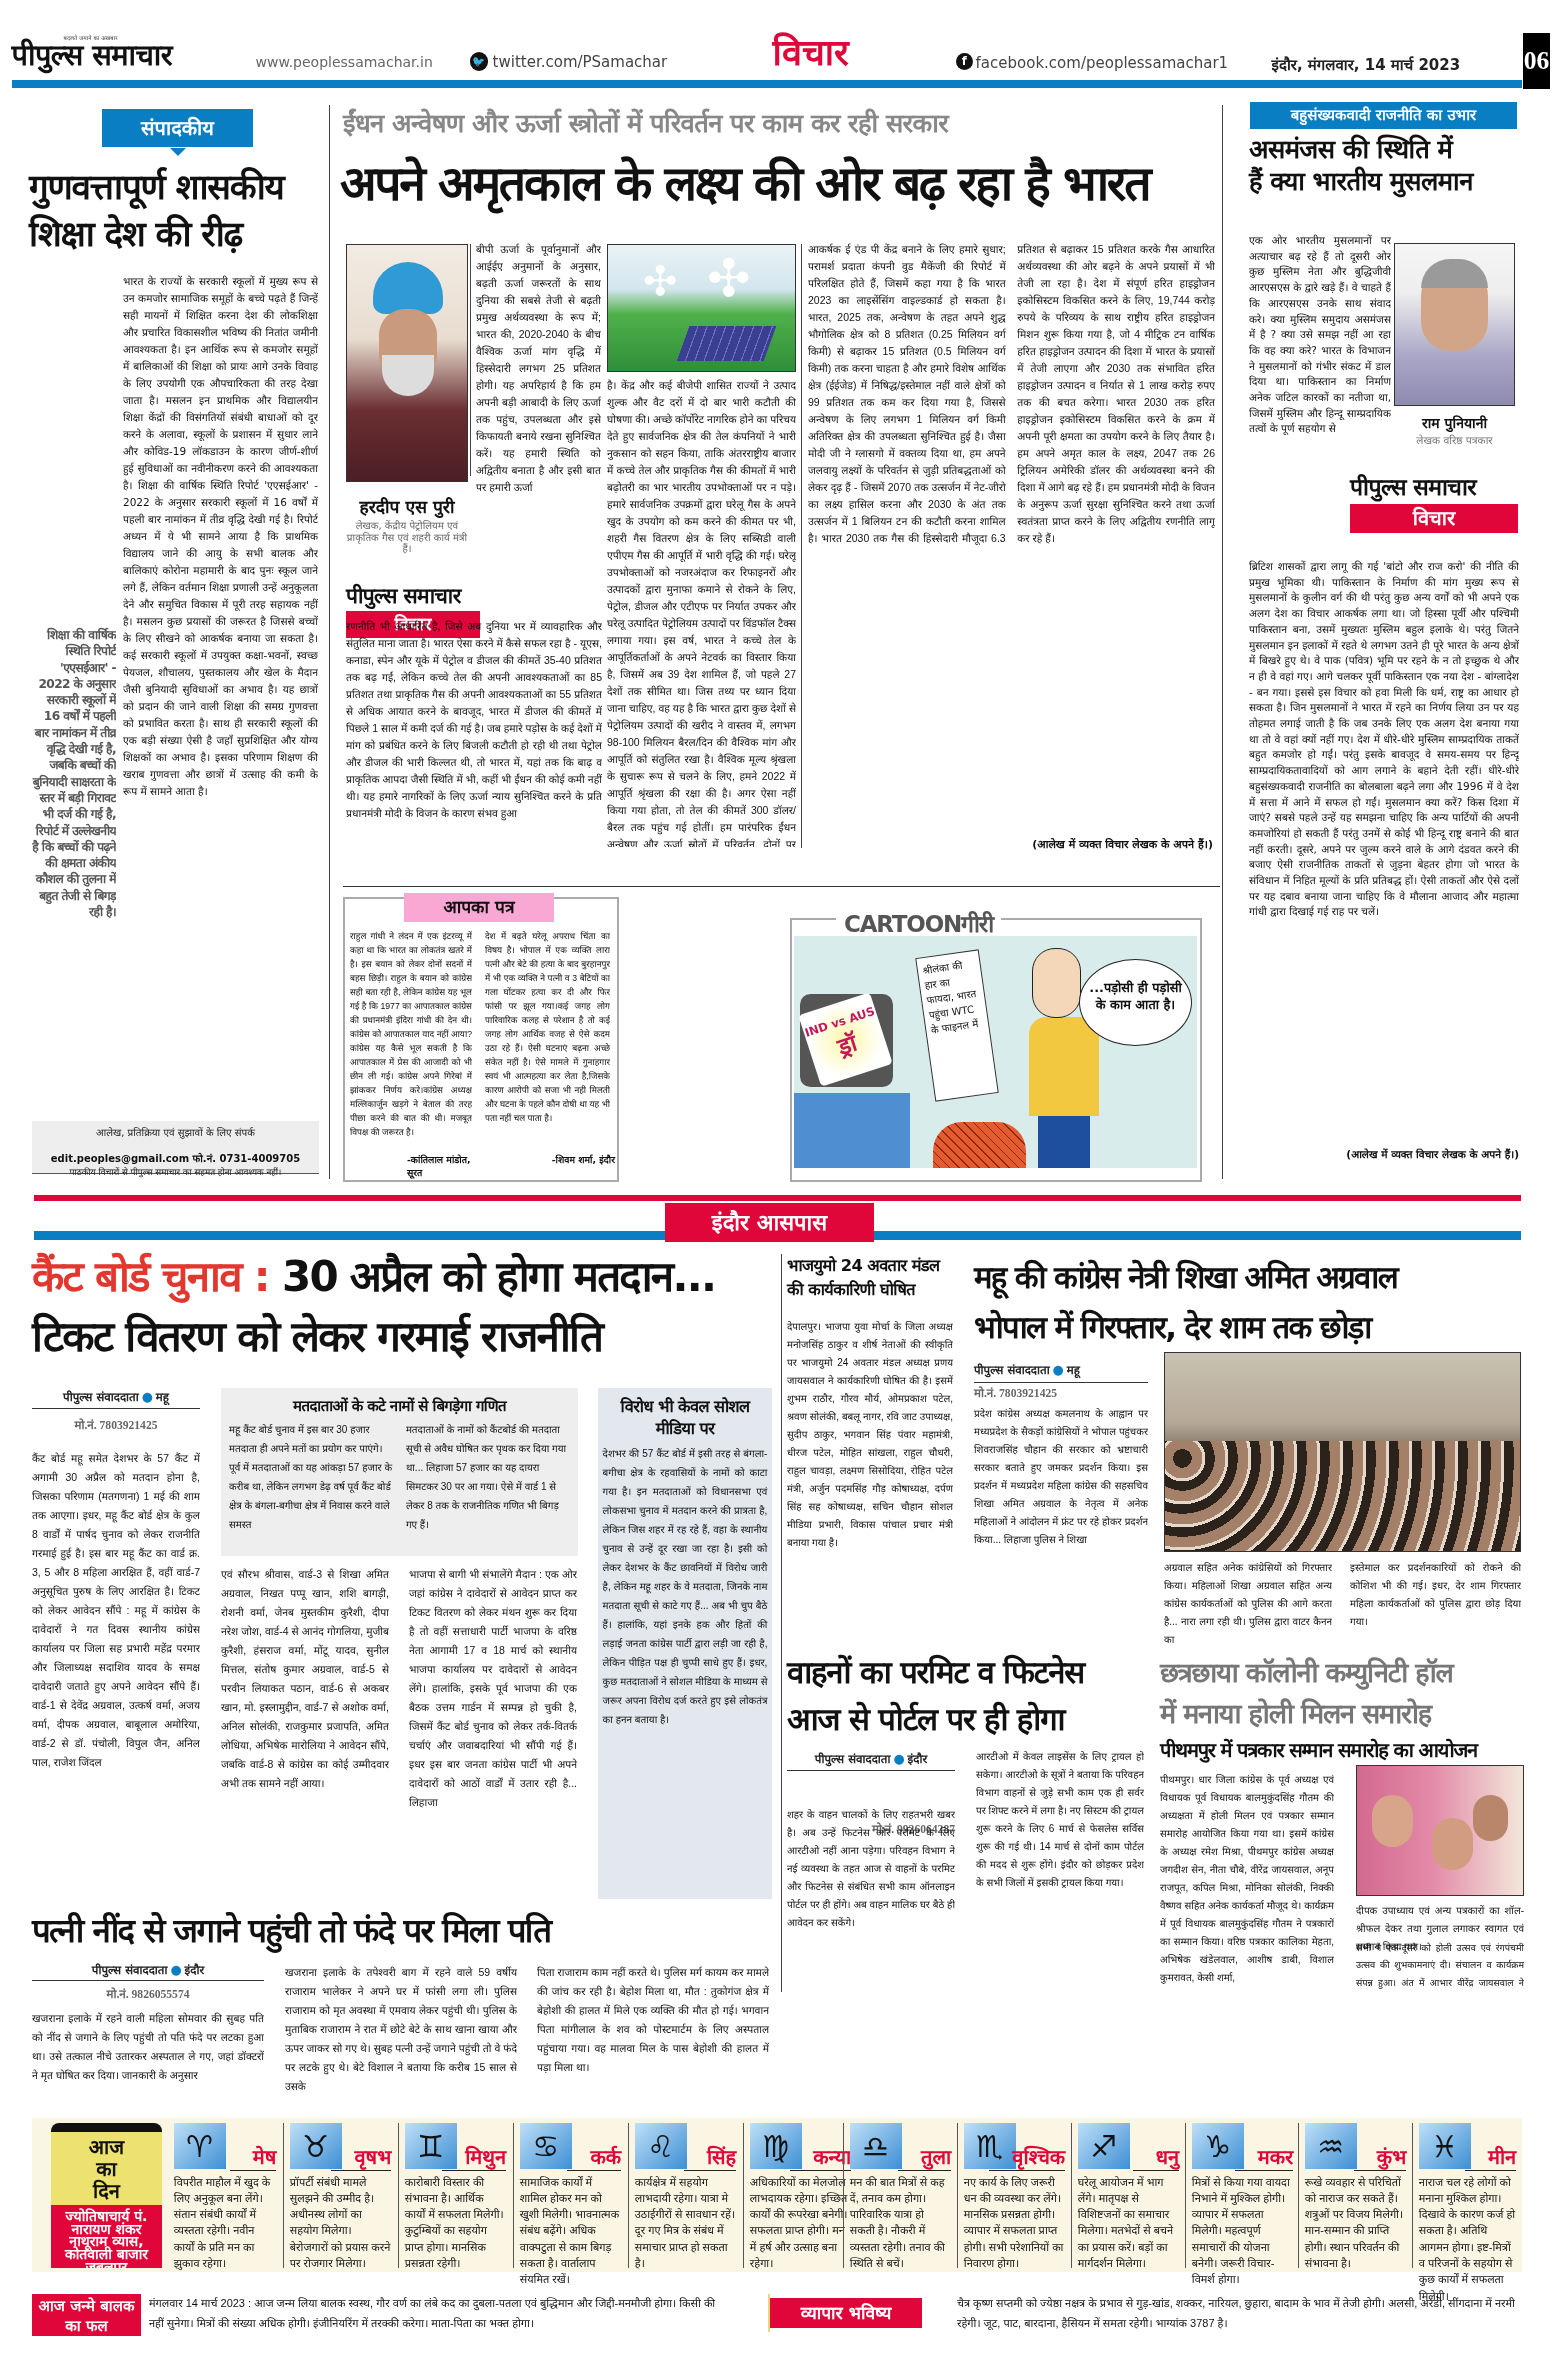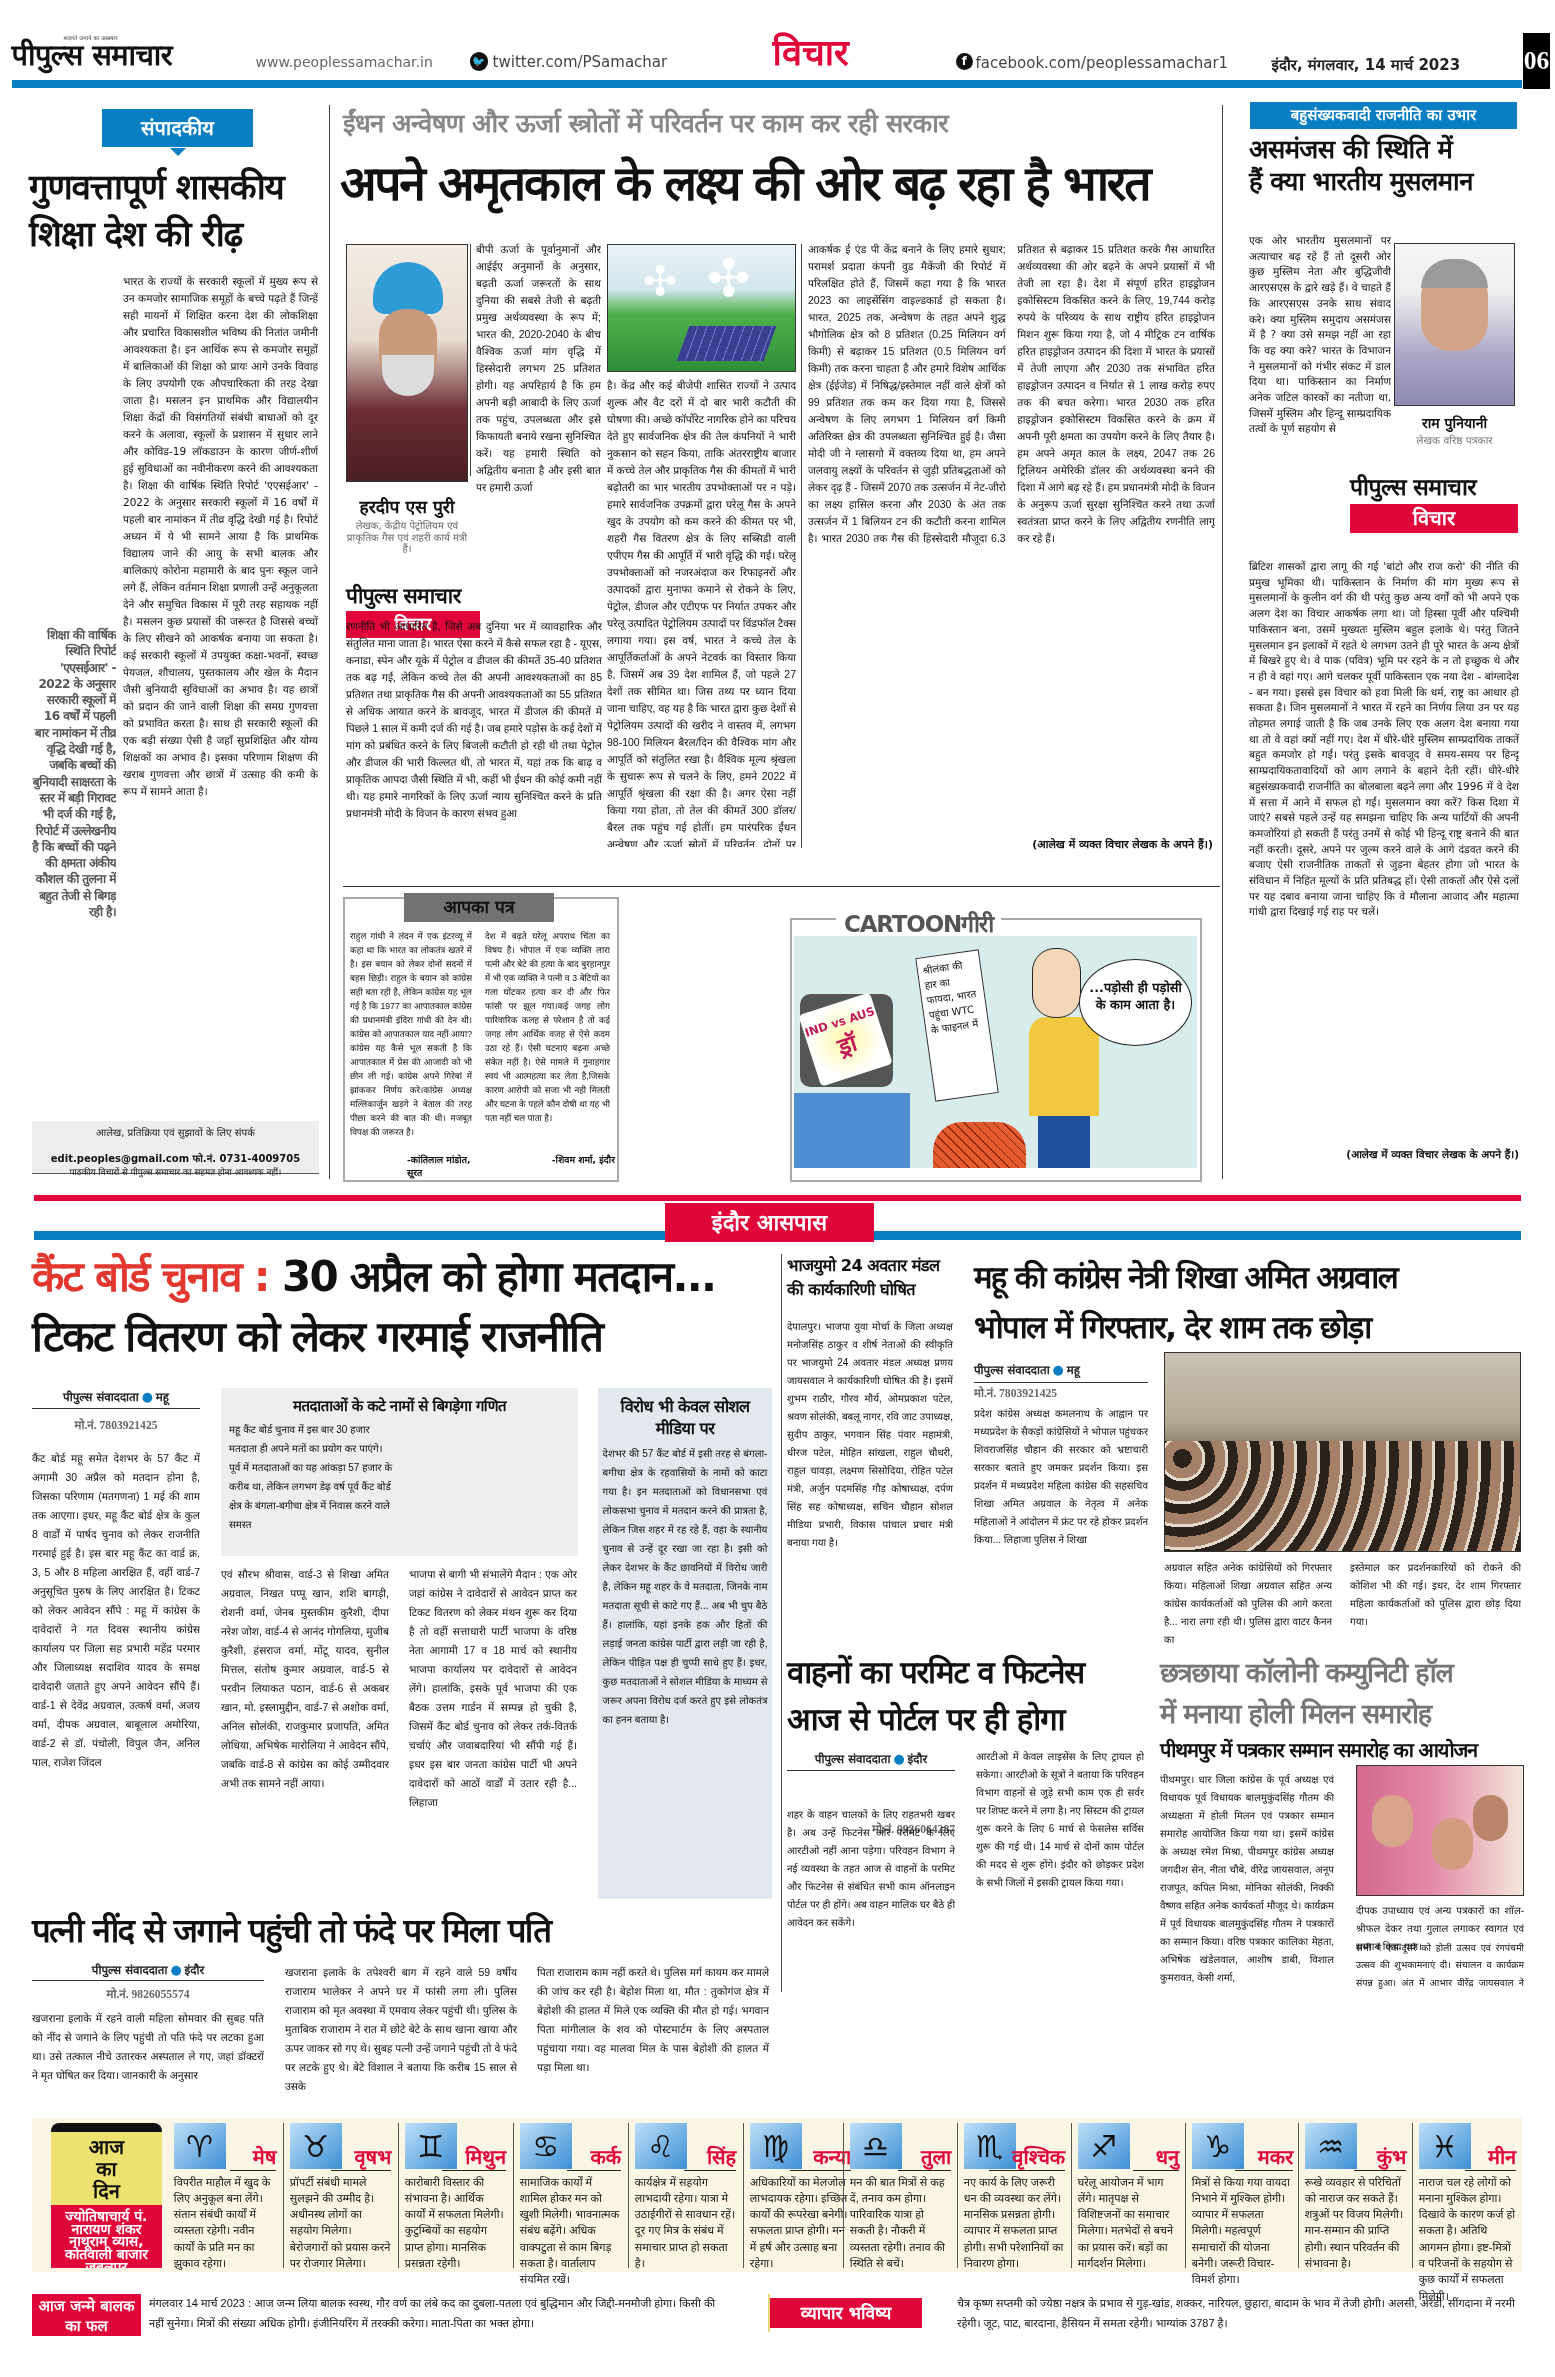--- a/index.html
+++ b/index.html
@@ -83,21 +83,21 @@
   <div style="position:absolute;left:75px;top:81px;width:87px;height:35px;background:repeating-linear-gradient(90deg,#3b3f8f 0 8.1px,#6b70c8 8.1px 9.3px);transform:skewX(-20deg)"></div>
 </div>
 <div class="abs col-text narrow" style="left:607px;top:377px;width:189px;height:470px;font-size:10.5px;line-height:17px">है। केंद्र और कई बीजेपी शासित राज्यों ने उत्पाद शुल्क और वैट दरों में दो बार भारी कटौती की घोषणा की। अच्छे कॉर्पोरेट नागरिक होने का परिचय देते हुए सार्वजनिक क्षेत्र की तेल कंपनियों ने भारी नुकसान को सहन किया, ताकि अंतरराष्ट्रीय बाजार में कच्चे तेल और प्राकृतिक गैस की कीमतों में भारी बढ़ोतरी का भार भारतीय उपभोक्ताओं पर न पड़े। हमारे सार्वजनिक उपक्रमों द्वारा घरेलू गैस के अपने खुद के उपयोग को कम करने की कीमत पर भी, शहरी गैस वितरण क्षेत्र के लिए सब्सिडी वाली एपीएम गैस की आपूर्ति में भारी वृद्धि की गई। घरेलू उपभोक्ताओं को नजरअंदाज कर रिफाइनरों और उत्पादकों द्वारा मुनाफा कमाने से रोकने के लिए, पेट्रोल, डीजल और एटीएफ पर निर्यात उपकर और घरेलू उत्पादित पेट्रोलियम उत्पादों पर विंडफॉल टैक्स लगाया गया। इस वर्ष, भारत ने कच्चे तेल के आपूर्तिकर्ताओं के अपने नेटवर्क का विस्तार किया है, जिसमें अब 39 देश शामिल हैं, जो पहले 27 देशों तक सीमित था। जिस तथ्य पर ध्यान दिया जाना चाहिए, वह यह है कि भारत द्वारा कुछ देशों से पेट्रोलियम उत्पादों की खरीद ने वास्तव में, लगभग 98-100 मिलियन बैरल/दिन की वैश्विक मांग और आपूर्ति को संतुलित रखा है। वैश्विक मूल्य श्रृंखला के सुचारू रूप से चलने के लिए, हमने 2022 में आपूर्ति श्रृंखला की रक्षा की है। अगर ऐसा नहीं किया गया होता, तो तेल की कीमतें 300 डॉलर/बैरल तक पहुंच गई होतीं। हम पारंपरिक ईंधन अन्वेषण और ऊर्जा स्रोतों में परिवर्तन, दोनों पर काम कर रहे हैं। भारत को एक</div>
 <div class="rule-v" style="left:801px;top:244px;height:604px"></div>
 <div class="abs col-text narrow" style="left:808px;top:241px;width:407px;height:581px;font-size:10.5px;line-height:17px;column-count:2;column-gap:11.6px">आकर्षक ई एंड पी केंद्र बनाने के लिए हमारे सुधार; परामर्श प्रदाता कंपनी वुड मैकेंजी की रिपोर्ट में परिलक्षित होते हैं, जिसमें कहा गया है कि भारत 2023 का लाइसेंसिंग वाइल्डकार्ड हो सकता है। भारत, 2025 तक, अन्वेषण के तहत अपने शुद्ध भौगोलिक क्षेत्र को 8 प्रतिशत (0.25 मिलियन वर्ग किमी) से बढ़ाकर 15 प्रतिशत (0.5 मिलियन वर्ग किमी) तक करना चाहता है और हमारे विशेष आर्थिक क्षेत्र (ईईजेड) में निषिद्ध/इस्तेमाल नहीं वाले क्षेत्रों को 99 प्रतिशत तक कम कर दिया गया है, जिससे अन्वेषण के लिए लगभग 1 मिलियन वर्ग किमी अतिरिक्त क्षेत्र की उपलब्धता सुनिश्चित हुई है। जैसा मोदी जी ने ग्लासगो में वक्तव्य दिया था, हम अपने जलवायु लक्ष्यों के परिवर्तन से जुड़ी प्रतिबद्धताओं को लेकर दृढ़ हैं - जिसमें 2070 तक उत्सर्जन में नेट-जीरो का लक्ष्य हासिल करना और 2030 के अंत तक उत्सर्जन में 1 बिलियन टन की कटौती करना शामिल है। भारत 2030 तक गैस की हिस्सेदारी मौजूदा 6.3 प्रतिशत से बढ़ाकर 15 प्रतिशत करके गैस आधारित अर्थव्यवस्था की ओर बढ़ने के अपने प्रयासों में भी तेजी ला रहा है। देश में संपूर्ण हरित हाइड्रोजन इकोसिस्टम विकसित करने के लिए, 19,744 करोड़ रुपये के परिव्यय के साथ राष्ट्रीय हरित हाइड्रोजन मिशन शुरू किया गया है, जो 4 मीट्रिक टन वार्षिक हरित हाइड्रोजन उत्पादन की दिशा में भारत के प्रयासों में तेजी लाएगा और 2030 तक संभावित हरित हाइड्रोजन उत्पादन व निर्यात से 1 लाख करोड़ रुपए तक की बचत करेगा। भारत 2030 तक हरित हाइड्रोजन इकोसिस्टम विकसित करने के क्रम में अपनी पूरी क्षमता का उपयोग करने के लिए तैयार है। हम अपने अमृत काल के लक्ष्य, 2047 तक 26 ट्रिलियन अमेरिकी डॉलर की अर्थव्यवस्था बनने की दिशा में आगे बढ़ रहे हैं। हम प्रधानमंत्री मोदी के विजन के अनुरूप ऊर्जा सुरक्षा सुनिश्चित करने तथा ऊर्जा स्वतंत्रता प्राप्त करने के लिए अद्वितीय रणनीति लागू कर रहे हैं।</div>
 <div class="abs" style="left:987px;top:836px;width:226px;text-align:right;font-size:11px;font-weight:bold">(आलेख में व्यक्त विचार लेखक के अपने हैं।)</div>
 <div class="rule-v" style="left:1222px;top:105px;height:1074px"></div>
 
 <div class="rule-h" style="left:343px;top:886px;width:877px;height:0.6px"></div>
 <div class="abs" style="left:343px;top:897px;width:276px;height:285px;border:2.3px solid #aaa;background:#fff"></div>
-<div class="abs" style="left:404px;top:893px;width:150px;height:29px;background:#737373;text-align:center">
+<div class="abs" style="left:404px;top:893px;width:150px;height:29px;background:#f9a8d4;text-align:center">
   <span style="font-size:17.4px;font-weight:bold;line-height:29px">आपका पत्र</span>
 </div>
 <div class="abs col-text narrow" style="left:350px;top:929px;width:122px;height:221px;font-size:8.7px;line-height:14px">राहुल गांधी ने लंदन में एक इंटरव्यू में कहा था कि भारत का लोकतंत्र खतरे में है। इस बयान को लेकर दोनों सदनों में बहस छिड़ी। राहुल के बयान को कांग्रेस सही बता रही है, लेकिन कांग्रेस यह भूल गई है कि 1977 का आपातकाल कांग्रेस की प्रधानमंत्री इंदिरा गांधी की देन थी। कांग्रेस को आपातकाल याद नहीं आया? कांग्रेस यह कैसे भूल सकती है कि आपातकाल में प्रेस की आजादी को भी छीन ली गई। कांग्रेस अपने गिरेबां में झांककर निर्णय करे।कांग्रेस अध्यक्ष मल्लिकार्जुन खड़गे ने बेताल की तरह पीछा करने की बात की थी। मजबूत विपक्ष की जरूरत है।</div>
 <div class="abs" style="left:407px;top:1153px;width:81px;font-size:9.3px;font-weight:bold">-कांतिलाल मांडोत, सूरत</div>
 <div class="abs col-text narrow" style="left:485px;top:929px;width:125px;height:221px;font-size:8.7px;line-height:14px">देश में बढ़ते घरेलू अपराध चिंता का विषय है। भोपाल में एक व्यक्ति लारा पत्नी और बेटे की हत्या के बाद बुरहानपुर में भी एक व्यक्ति ने पत्नी व 3 बेटियों का गला घोंटकर हत्या कर दी और फिर फांसी पर झूल गया।कई जगह लोग पारिवारिक कलह से परेशान है तो कई जगह लोग आर्थिक वजह से ऐसे कदम उठा रहे हैं। ऐसी घटनाएं बढ़ना अच्छे संकेत नहीं है। ऐसे मामले में गुनाहगार स्वयं भी आत्महत्या कर लेता है,जिसके कारण आरोपी को सजा भी नही मिलती और घटना के पहले कौन दोषी था यह भी पता नहीं चल पाता है।</div>
 <div class="abs" style="left:534px;top:1153px;width:81px;font-size:9.3px;font-weight:bold;text-align:right">-शिवम शर्मा, इंदौर</div>
 
 <div class="abs" style="left:790px;top:918px;width:412px;height:264px;border:2.3px solid #aaa;background:#fff"></div>
 <div class="abs" style="left:836px;top:907px;padding:0 8.1px;background:#fff;font-size:23px;font-weight:bold;color:#555;letter-spacing:-1.2px">CARTOONगीरी</div>
 <div class="abs" style="left:794px;top:936px;width:403px;height:232px;background:#d9ecec;overflow:hidden">
@@ -157,20 +157,21 @@
   <span style="color:#0a7ec2;font-size:12.8px">●</span>
   <span class="byline">महू</span>
 </div>
 <div class="abs mob" style="left:32px;top:1417px;width:168px;text-align:center">मो.नं. 7803921425</div>
 <div class="abs col-text narrow" style="left:32px;top:1449px;width:168px;height:441px;font-size:10.5px;line-height:19px">कैंट बोर्ड महू समेत देशभर के 57 कैंट में अगामी 30 अप्रैल को मतदान होना है, जिसका परिणाम (मतगणना) 1 मई की शाम तक आएगा। इधर, महू कैंट बोर्ड क्षेत्र के कुल 8 वार्डों में पार्षद चुनाव को लेकर राजनीति गरमाई हुई है। इस बार महू कैंट का वार्ड क्र. 3, 5 और 8 महिला आरक्षित हैं, वहीं वार्ड-7 अनुसूचित पुरुष के लिए आरक्षित है। टिकट को लेकर आवेदन सौंपे : महू में कांग्रेस के दावेदारों ने गत दिवस स्थानीय कांग्रेस कार्यालय पर जिला सह प्रभारी महेंद्र परमार और जिलाध्यक्ष सदाशिव यादव के समक्ष दावेदारी जताते हुए अपने आवेदन सौंपे हैं। वार्ड-1 से देवेंद्र अग्रवाल, उत्कर्ष वर्मा, अजय वर्मा, दीपक अग्रवाल, बाबूलाल अमोरिया, वार्ड-2 से डॉ. पंचोली, विपुल जैन, अनिल पाल, राजेश जिंदल</div>
 
 <div class="abs" style="left:221px;top:1388px;width:357px;height:168px;background:#eeeeee;padding:7px 8.1px">
   <div style="font-size:15px;font-weight:bold;text-align:center;letter-spacing:-0.6px;margin-bottom:4.6px">मतदाताओं के कटे नामों से बिगड़ेगा गणित</div>
   <div style="display:flex;gap:12.8px">
     <div class="narrow" style="width:166px;font-size:10px;line-height:19px">महू कैंट बोर्ड चुनाव में इस बार 30 हजार मतदाता ही अपने मतों का प्रयोग कर पाएंगे। पूर्व में मतदाताओं का यह आंकड़ा 57 हजार के करीब था, लेकिन लगभग डेढ़ वर्ष पूर्व कैंट बोर्ड क्षेत्र के बंगला-बगीचा क्षेत्र में निवास करने वाले समस्त</div>
+    <div class="narrow" style="width:166px;font-size:10px;line-height:19px">मतदाताओं के नामों को कैंटबोर्ड की मतदाता सूची से अवैध घोषित कर पृथक कर दिया गया था... लिहाजा 57 हजार का यह दायरा सिमटकर 30 पर आ गया। ऐसे में वार्ड 1 से लेकर 8 तक के राजनीतिक गणित भी बिगड़ गए हैं।</div>
   </div>
 </div>
 <div class="abs col-text narrow" style="left:221px;top:1565px;width:168px;height:337px;font-size:10.5px;line-height:19px">एवं सौरभ श्रीवास, वार्ड-3 से शिखा अमित अग्रवाल, निखत पप्पू खान, शशि बागड़ी, रोशनी वर्मा, जेनब मुस्तकीम कुरैशी, दीपा नरेश जोश, वार्ड-4 से आनंद गोगलिया, मुजीब कुरैशी, हंसराज वर्मा, मोंटू यादव, सुनील मित्तल, संतोष कुमार अग्रवाल, वार्ड-5 से परवीन लियाकत पठान, वार्ड-6 से अकबर खान, मो. इस्लामुद्दीन, वार्ड-7 से अशोक वर्मा, अनिल सोलंकी, राजकुमार प्रजापति, अमित लोधिया, अभिषेक मारोलिया ने आवेदन सौंपे, जबकि वार्ड-8 से कांग्रेस का कोई उम्मीदवार अभी तक सामने नहीं आया।</div>
 <div class="abs col-text narrow" style="left:409px;top:1565px;width:168px;height:337px;font-size:10.5px;line-height:19px">भाजपा से बागी भी संभालेंगे मैदान : एक ओर जहां कांग्रेस ने दावेदारों से आवेदन प्राप्त कर टिकट वितरण को लेकर मंथन शुरू कर दिया है तो वहीं सत्ताधारी पार्टी भाजपा के वरिष्ठ नेता आगामी 17 व 18 मार्च को स्थानीय भाजपा कार्यालय पर दावेदारों से आवेदन लेंगे। हालांकि, इसके पूर्व भाजपा की एक बैठक उत्तम गार्डन में सम्पन्न हो चुकी है, जिसमें कैंट बोर्ड चुनाव को लेकर तर्क-वितर्क चर्चाएं और जवाबदारियां भी सौंपी गई हैं। इधर इस बार जनता कांग्रेस पार्टी भी अपने दावेदारों को आठों वार्डों में उतार रही है... लिहाजा</div>
 
 <div class="abs" style="left:598px;top:1388px;width:174px;height:511px;background:#e3e8ee;padding:8.1px 4.6px">
   <div style="font-size:16.3px;font-weight:bold;text-align:center;line-height:22px;letter-spacing:-0.6px">विरोध भी केवल सोशल मीडिया पर</div>
   <div class="narrow" style="font-size:10px;line-height:19px;margin-top:3.5px;text-align:justify">देशभर की 57 कैंट बोर्ड में इसी तरह से बंगला-बगीचा क्षेत्र के रहवासियों के नामों को काटा गया है। इन मतदाताओं को विधानसभा एवं लोकसभा चुनाव में मतदान करने की प्रात्रता है, लेकिन जिस शहर में रह रहे हैं, वहा के स्थानीय चुनाव से उन्हें दूर रखा जा रहा है। इसी को लेकर देशभर के कैंट छावनियों में विरोध जारी है, लेकिन महू शहर के वे मतदाता, जिनके नाम मतदाता सूची से काटे गए हैं... अब भी चुप बैठे हैं। हालांकि, यहां इनके हक और हितों की लड़ाई जनता कांग्रेस पार्टी द्वारा लड़ी जा रही है, लेकिन पीड़ित पक्ष ही चुप्पी साधे हुए हैं। इधर, कुछ मतदाताओं ने सोशल मीडिया के माध्यम से जरूर अपना विरोध दर्ज करते हुए इसे लोकतंत्र का हनन बताया है।</div>
 </div>
 <div class="rule-v" style="left:781px;top:1254px;height:738px"></div>

